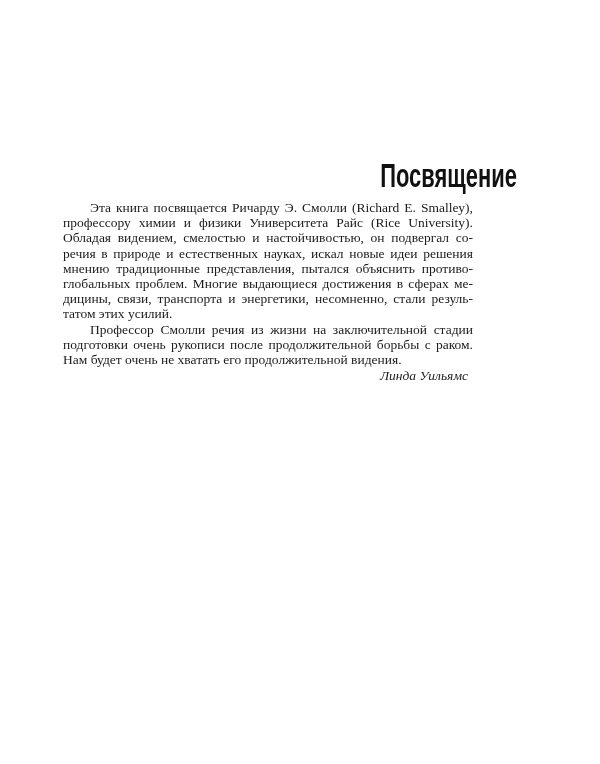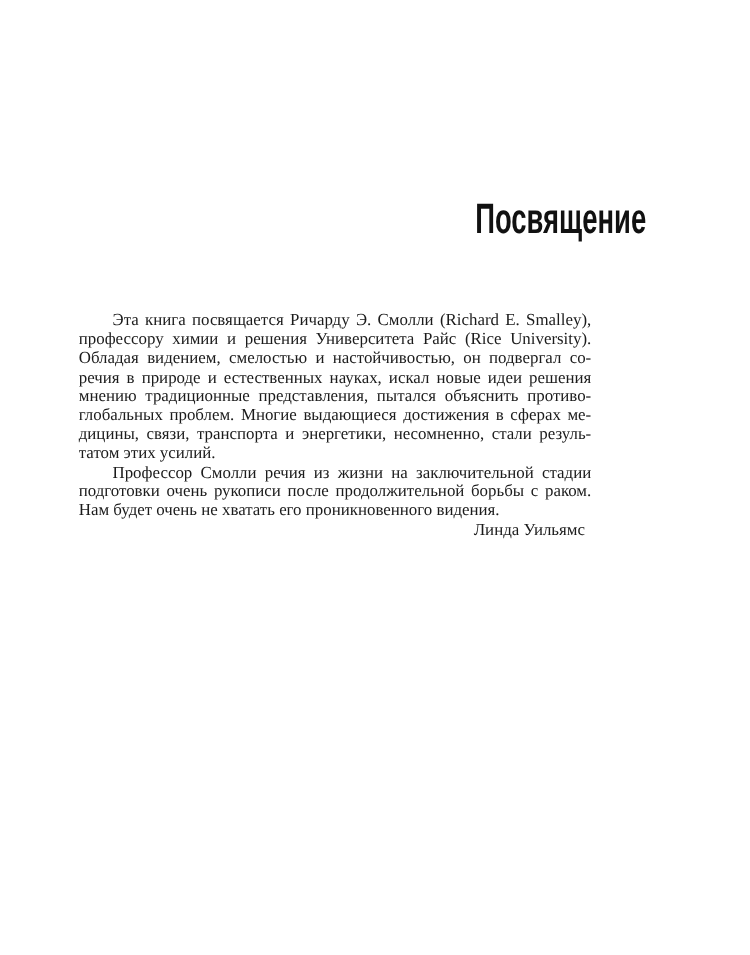--- a/index.html
+++ b/index.html
@@ -31,60 +31,60 @@
     transform-origin: 100% 50%;
     letter-spacing: 0;
   }
   .body-block {
     position: absolute;
     left: 63px;
     top: 200px;
     width: 410px;
     font-size: 13.5px;
     line-height: 15.2px;
-    margin-top: 48px;
   }
   .line {
     text-align: justify;
     text-align-last: justify;
     white-space: normal;
   }
   .line.indent {
     text-indent: 27px;
   }
   .line.last {
     text-align: center;
     text-align-last: left;
   }
   .signature {
     margin-top: 1px;
     text-align: right;
     padding-right: 5px;
+    font-style: italic;
     font-size: 13.5px;
     line-height: 15.2px;
   }
 </style>
 </head>
 <body>
 
 <div class="page">
 
   <h1 class="title">Посвящение</h1>
 
   <div class="body-block">
 
     <div class="line indent">Эта книга посвящается Ричарду Э. Смолли (Richard E. Smalley),</div>
-    <div class="line">профессору химии и решения Университета Райс (Rice University).</div>
+    <div class="line">профессору химии и физики Университета Райс (Rice University).</div>
     <div class="line">Обладая видением, смелостью и настойчивостью, он подвергал со-</div>
     <div class="line">речия в природе и естественных науках, искал новые идеи решения</div>
     <div class="line">мнению традиционные представления, пытался объяснить противо-</div>
     <div class="line">глобальных проблем. Многие выдающиеся достижения в сферах ме-</div>
     <div class="line">дицины, связи, транспорта и энергетики, несомненно, стали резуль-</div>
     <div class="line last">татом этих усилий.</div>
 
     <div class="line indent">Профессор Смолли речия из жизни на заключительной стадии</div>
     <div class="line">подготовки очень рукописи после продолжительной борьбы с раком.</div>
-    <div class="line last">Нам будет очень не хватать его проникновенного видения.</div>
+    <div class="line last">Нам будет очень не хватать его продолжительной видения.</div>
 
     <div class="signature">Линда Уильямс</div>
   </div>
 
 </div>
 
 </body></html>

